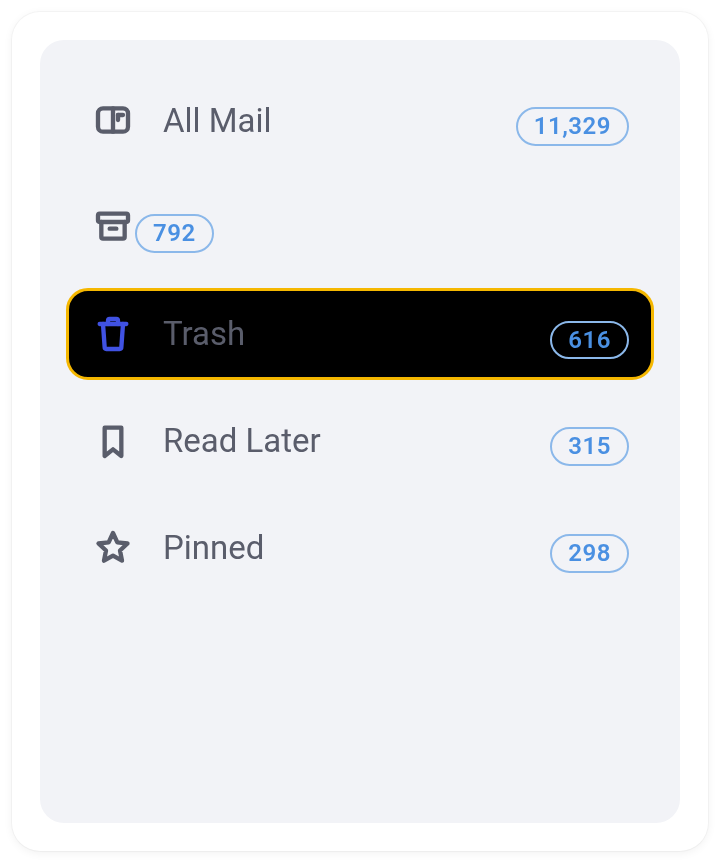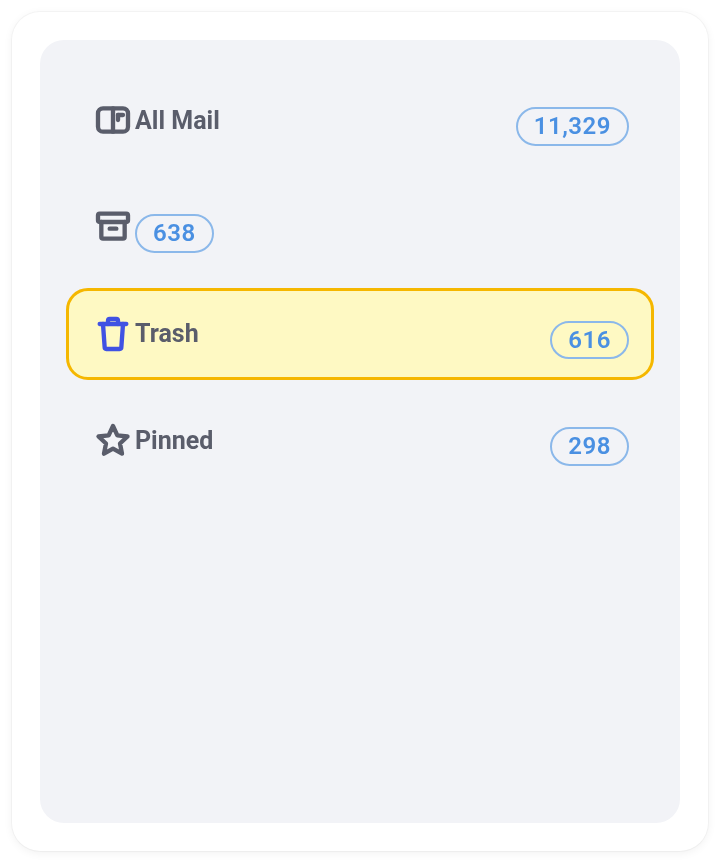--- a/index.html
+++ b/index.html
@@ -34,34 +34,35 @@
     }
     .item {
       display: flex;
       align-items: center;
       padding: 18px 22px;
       border-radius: 22px;
       border: 3px solid transparent;
       cursor: pointer;
     }
     .item.selected {
-      background: #fef9c3;
+      background: #000000;
       border: 3px solid #f5b700;
     }
     .icon-wrap {
       width: 44px;
       height: 44px;
       display: flex;
       align-items: center;
       justify-content: center;
       flex-shrink: 0;
     }
     .label {
-      font-size: 25px;
-      font-weight: 700;
+      margin-left: 28px;
+      font-size: 33px;
+      font-weight: 400;
       color: #5a5d6b;
       flex: 1;
     }
     .badge {
       font-size: 24px;
       font-weight: 600;
       color: #4a90e2;
       border: 2.5px solid #8bb8ea;
       border-radius: 100px;
       padding: 3px 16px;
@@ -103,35 +104,44 @@
 
 
     <div class="item">
       <span class="icon-wrap">
         <svg viewBox="0 0 24 24">
           <rect x="3" y="4" width="18" height="5" rx="1"></rect>
           <path d="M5 9 v9 a1 1 0 0 0 1 1 h12 a1 1 0 0 0 1 -1 v-9"></path>
           <path d="M10 13 h4"></path>
         </svg>
       </span>
-      <span class="badge">638</span>
+      <span class="badge">792</span>
     </div>
 
     <div class="item selected">
       <span class="icon-wrap">
         <svg viewBox="0 0 24 24">
           <path d="M4 6 h16"></path>
           <path d="M6 6 l1 14 a1 1 0 0 0 1 1 h8 a1 1 0 0 0 1 -1 l1 -14"></path>
           <path d="M9 6 v-2 a1 1 0 0 1 1 -1 h4 a1 1 0 0 1 1 1 v2"></path>
         </svg>
       </span>
       <span class="label">Trash</span>
       <span class="badge">616</span>
     </div>
 
+    <div class="item">
+      <span class="icon-wrap">
+        <svg viewBox="0 0 24 24">
+          <path d="M7 4 h10 v17 l-5 -4 l-5 4 z"></path>
+        </svg>
+      </span>
+      <span class="label">Read Later</span>
+      <span class="badge">315</span>
+    </div>
 
     <div class="item">
       <span class="icon-wrap">
         <svg viewBox="0 0 24 24">
           <path d="M12 3 l2.6 5.6 l6.1 0.7 l-4.5 4.2 l1.2 6.1 l-5.4 -3 l-5.4 3 l1.2 -6.1 l-4.5 -4.2 l6.1 -0.7 z"></path>
         </svg>
       </span>
       <span class="label">Pinned</span>
       <span class="badge">298</span>
     </div>

